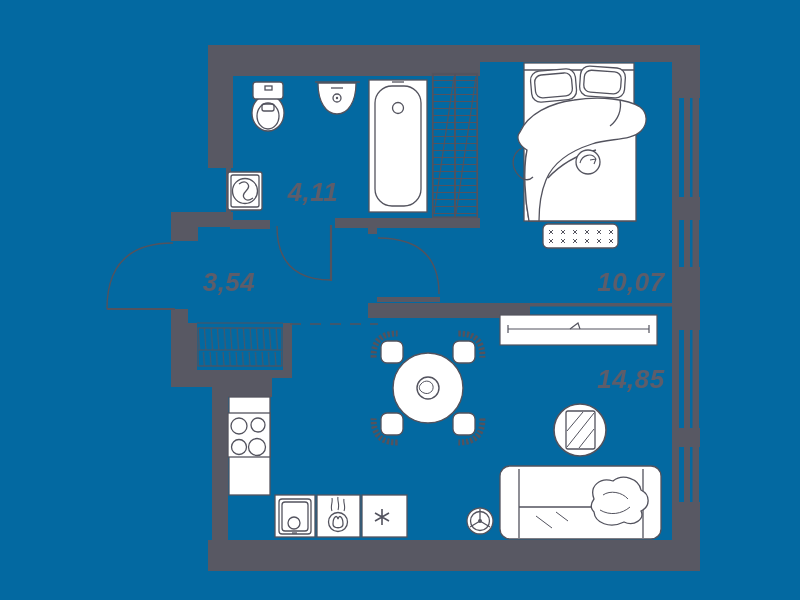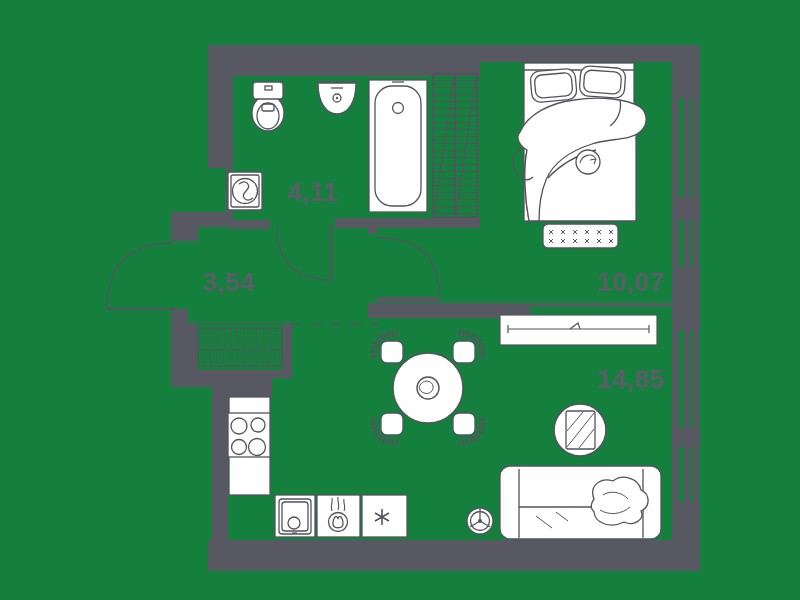--- a/index.html
+++ b/index.html
@@ -1,16 +1,16 @@
 <!DOCTYPE html>
 <html><head>
 <meta charset="utf-8">
 <style>
   html,body{margin:0;padding:0;background:#fff;width:800px;height:600px;overflow:hidden;}
-  .plan{width:800px;height:600px;position:relative;background:#15803d;}
+  .plan{width:800px;height:600px;position:relative;background:#0369a1;font-style:italic;}
   svg{display:block;}
   .room-label{font-family:"Liberation Sans",sans-serif;font-weight:600;font-size:26px;fill:#5d5d6a;letter-spacing:.5px;}
 </style>
 </head>
 <body>
 
 <div class="plan">
 <svg width="800" height="600" viewBox="0 0 800 600">
   <defs>
     <pattern id="ph" width="8" height="7" patternUnits="userSpaceOnUse">

